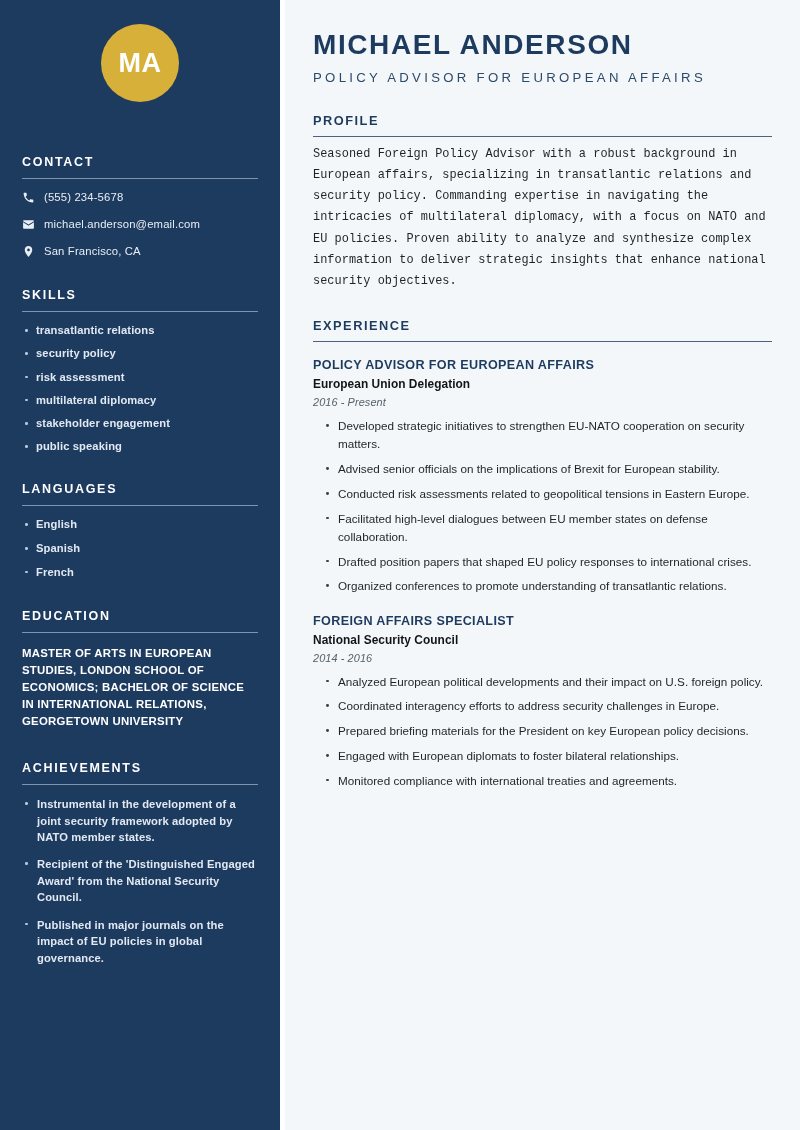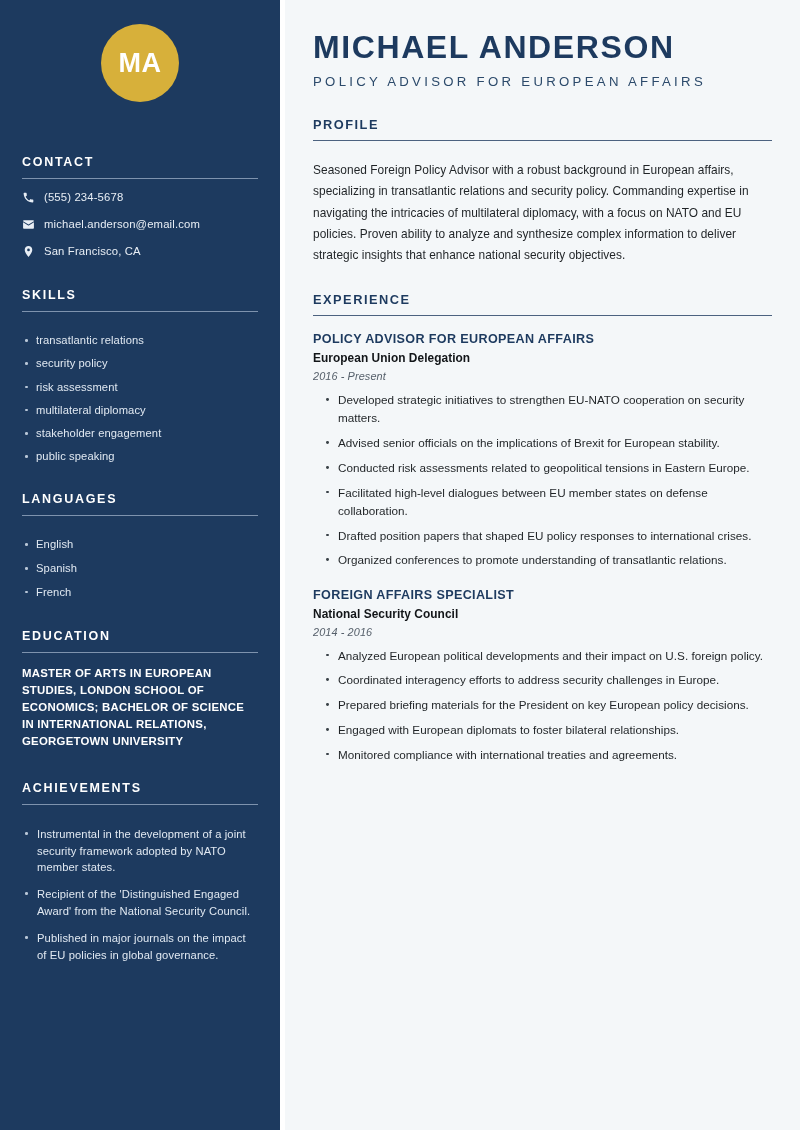--- a/index.html
+++ b/index.html
@@ -103,21 +103,21 @@
   .contact-row .ic svg { display: block; }
 
   .contact-row .txt {
     color: #e8eef5;
     font-size: 11.3px;
     letter-spacing: 0.15px;
     padding-left: 3px;
   }
 
   
-  .side-ul { margin-top: 21px; list-style: none; }
+  .side-ul { margin-top: 11px; list-style: none; font-weight: bold; }
 
   .side-ul li {
     position: relative;
     color: #e1e9f2;
     font-size: 11.2px;
     line-height: 1.32;
     padding-left: 14px;
     margin-bottom: 8.5px;
     letter-spacing: 0.1px;
   }
@@ -153,21 +153,21 @@
 
   
   .main {
     flex: 1;
     background: #f4f7f9;
     padding: 30px 28px 0 28px;
   }
 
   .name {
     color: #1d3a5f;
-    font-size: 32px;
+    font-size: 28px;
     font-weight: bold;
     letter-spacing: 1.6px;
     line-height: 1.1;
   }
 
   .job-title {
     color: #2c4a6b;
     font-size: 13.2px;
     letter-spacing: 3.3px;
     margin-top: 9px;
@@ -185,25 +185,26 @@
     text-transform: uppercase;
   }
 
   .main-rule {
     height: 1px;
     background: #4c6280;
     margin-top: 8px;
   }
 
   .profile-text {
-    margin-top: 19px;
+    margin-top: 7px;
     color: #1f2326;
     font-size: 11.9px;
     line-height: 1.78;
     letter-spacing: 0.05px;
+    font-family: Liberation Mono, monospace;
   }
 
   .exp-item { margin-top: 18px; }
   .exp-item.first { margin-top: 16px; }
 
   .exp-role {
     color: #1d3a5f;
     font-size: 12.6px;
     font-weight: bold;
     letter-spacing: 0.35px;

